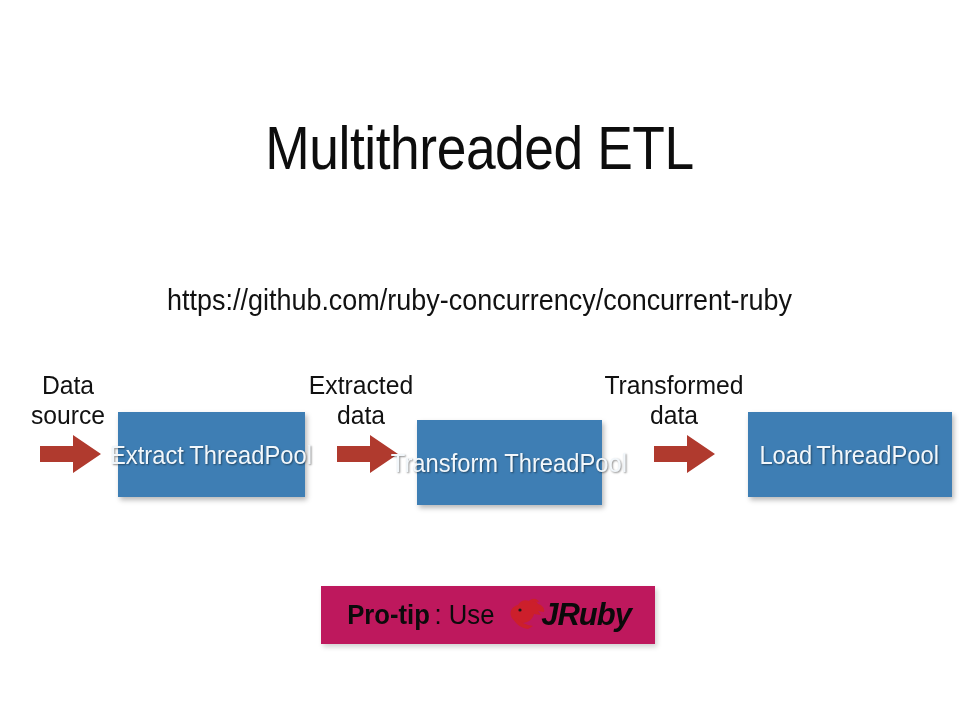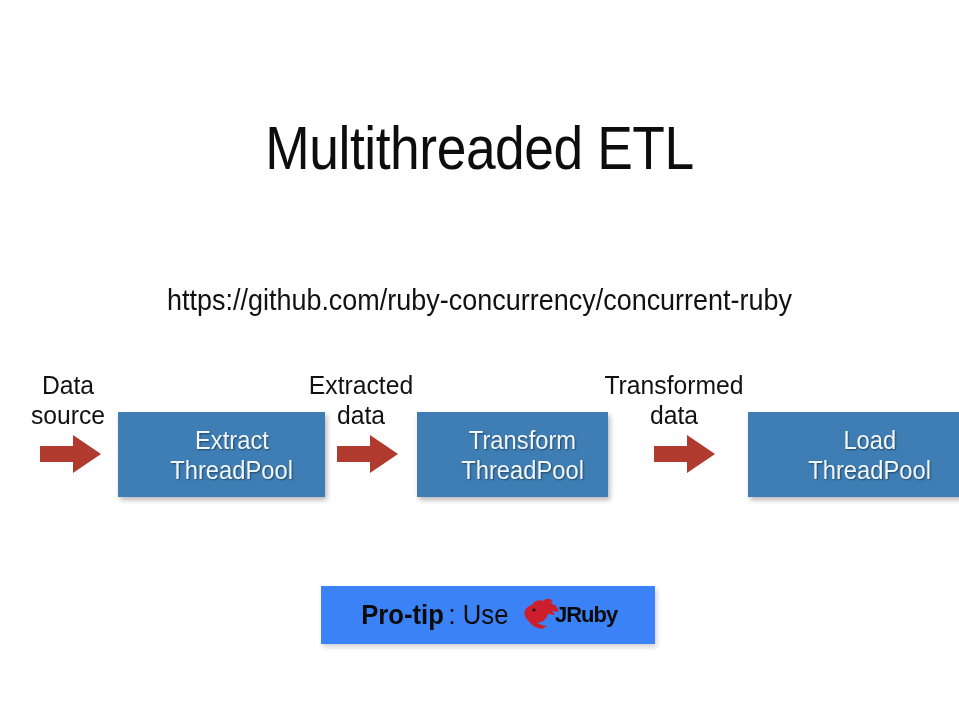--- a/index.html
+++ b/index.html
@@ -80,58 +80,57 @@
     height: 44px;
   }
   .arrow svg { display: block; width: 62px; height: 44px; }
 
   .pool-box {
     position: absolute;
     height: 85px;
     background: #3e7eb4;
     box-shadow: 2px 3px 5px rgba(0,0,0,0.28);
     display: flex;
-    flex-direction: column;
+    flex-direction: row;
     align-items: center;
     justify-content: center;
-    padding-left: 20px;
   }
   .pool-box .line {
     font-family: "Liberation Sans", sans-serif;
     font-size: 25px;
     line-height: 30px;
     color: #f2f7fb;
     text-shadow: 1px 1px 2px rgba(0,0,0,0.45);
     white-space: nowrap;
     transform: scaleX(0.95);
   }
 
   
   #box-extract   { left: 118px; top: 48px; width: 187px; }
-  #box-transform { left: 417px; top: 48px; width: 171px; }
+  #box-transform { left: 417px; top: 56px; width: 185px; }
   #box-load      { left: 748px; top: 48px; width: 204px; }
 
   
   #label-data-source   { left: 8px;   top: 6px;  width: 120px; }
   #label-extracted     { left: 290px; top: 6px;  width: 142px; }
   #label-transformed   { left: 586px; top: 6px;  width: 176px; }
 
   
   #arrow-1 { left: 40px;  top: 68px; }
   #arrow-2 { left: 337px; top: 68px; }
   #arrow-3 { left: 654px; top: 68px; }
 
   
   #protip-banner {
     position: absolute;
     left: 321px;
     top: 542px;
     width: 334px;
     height: 58px;
-    background: #3b82f6;
+    background: #be185d;
     box-shadow: 2px 3px 5px rgba(0,0,0,0.18);
     display: flex;
     align-items: center;
     justify-content: center;
     gap: 0px;
   }
   #protip-strong {
     font-family: "Liberation Sans", sans-serif;
     font-size: 27px;
     font-weight: bold;
@@ -150,22 +149,23 @@
     transform: scaleX(0.95);
   }
   #jruby-logo {
     display: flex;
     align-items: center;
     height: 40px;
   }
   #jruby-bird { display: block; width: 38px; height: 34px; margin-right: -5px; }
   #jruby-wordmark {
     font-family: "Liberation Sans", sans-serif;
-    font-size: 22px;
+    font-size: 31px;
     font-weight: bold;
+    font-style: italic;
     letter-spacing: -1px;
     color: #0a0a0a;
     white-space: nowrap;
     line-height: 34px;
   }
 </style>
 </head>
 <body>
 
 <div id="slide">

